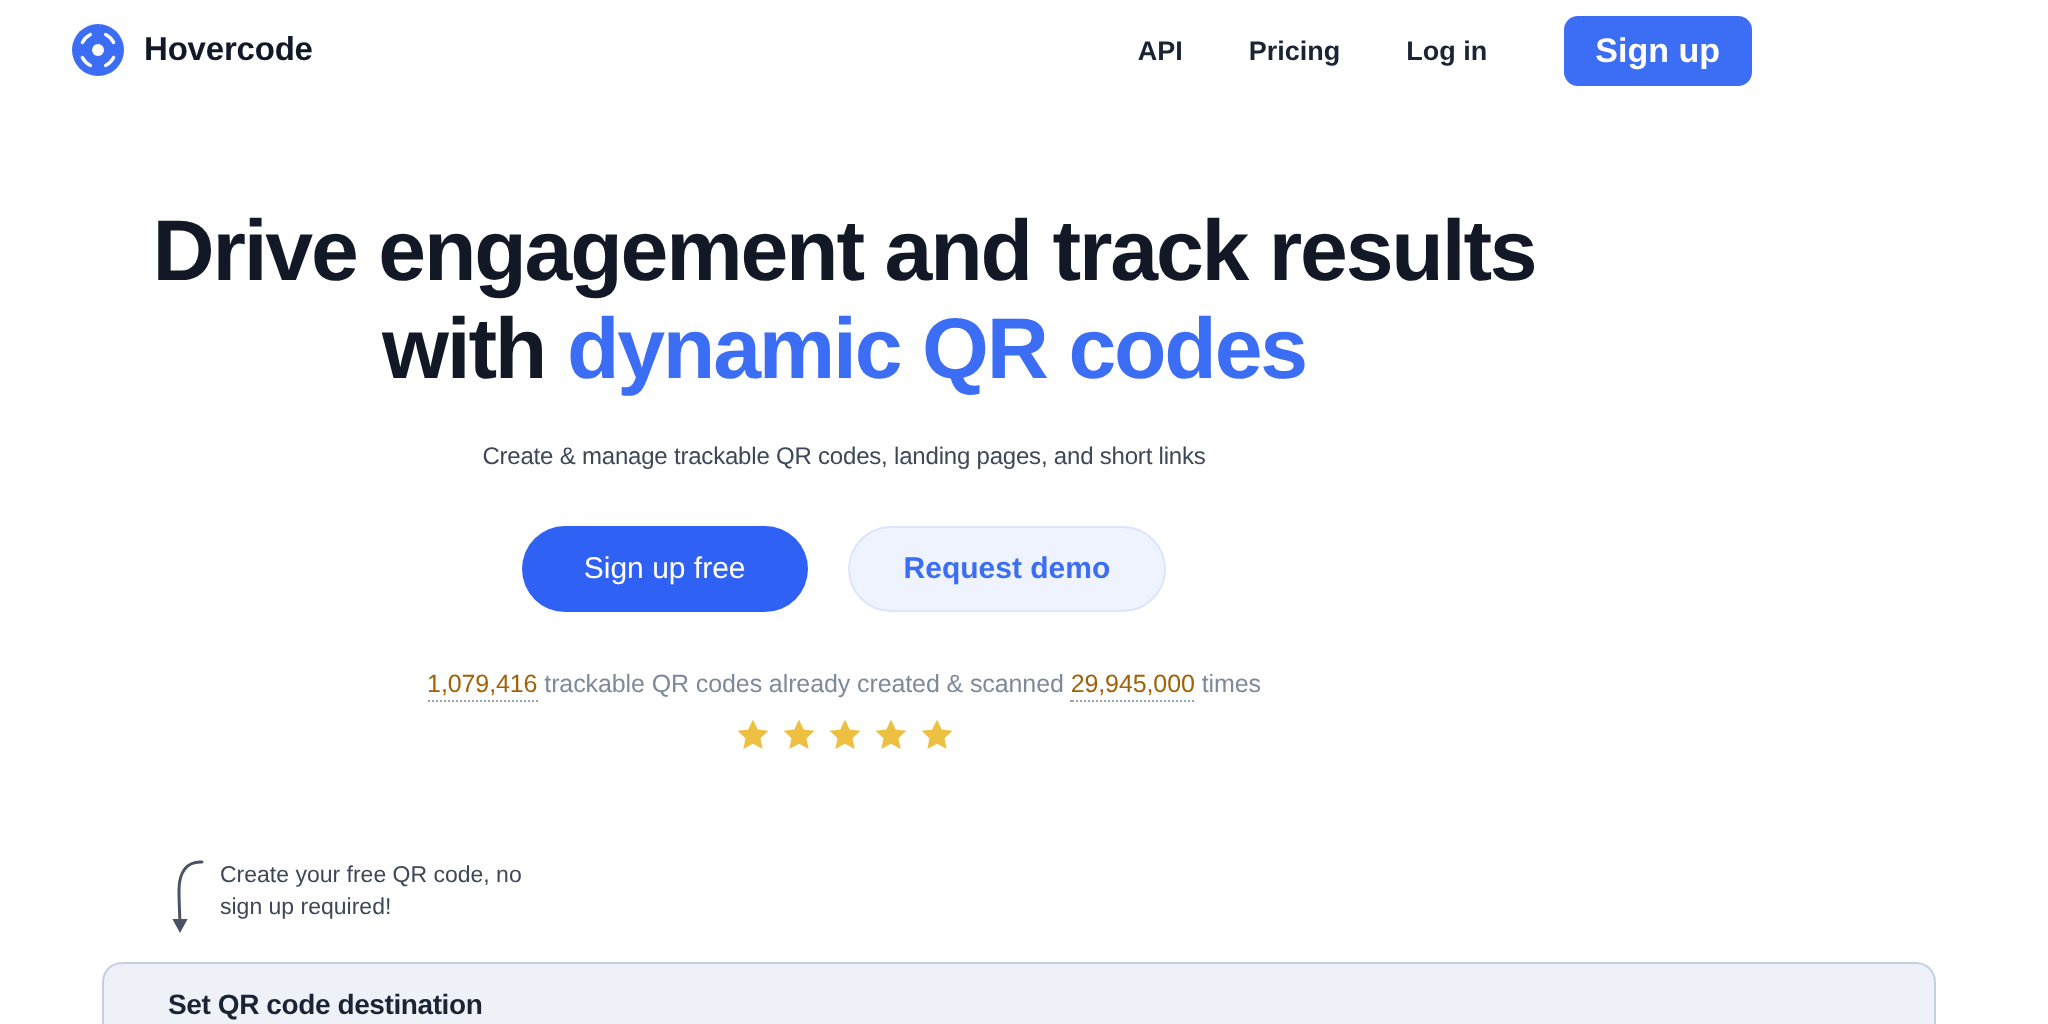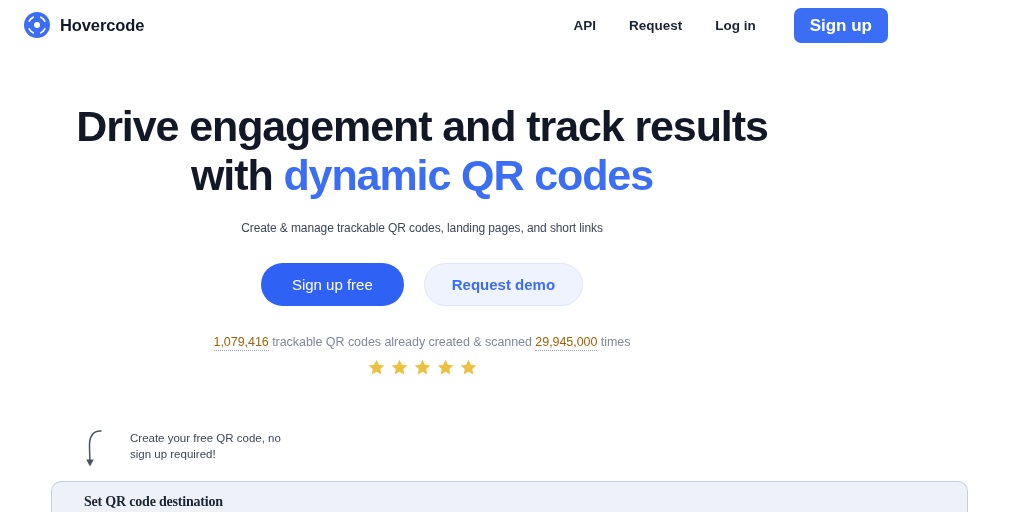--- a/index.html
+++ b/index.html
@@ -23,21 +23,21 @@
 
   
   .header {
     position: absolute;
     top: 0; left: 0;
     width: 912px;
     height: 50px;
     display: flex;
     align-items: center;
     justify-content: space-between;
-    padding: 0 24px;
+    padding: 0 36px;
     box-sizing: border-box;
   }
   .brand {
     display: flex;
     align-items: center;
     gap: 10px;
   }
   .logo-mark {
     width: 26px;
     height: 26px;
@@ -158,21 +158,21 @@
   }
   .star { display: block; }
 
   
   .annotation {
     position: absolute;
     left: 80px;
     top: 424px;
     display: flex;
     align-items: flex-start;
-    gap: 24px;
+    gap: 4px;
   }
   .annotation-arrow {
     width: 26px;
     height: 46px;
     display: block;
     flex: 0 0 26px;
     margin-top: 2px;
   }
   .annotation-text {
     font-size: 11.5px;
@@ -188,21 +188,20 @@
     position: absolute;
     left: 51px;
     top: 481px;
     width: 917px;
     height: 31px;
     box-sizing: border-box;
     background: #eef2f8;
     border: 1px solid #c3d0e4;
     border-bottom: none;
     border-radius: 10px 10px 0 0;
-    font-family: Liberation Serif, serif;
   }
   .builder-card-title {
     position: absolute;
     left: 32px;
     top: 12px;
     font-size: 14px;
     font-weight: 700;
     color: #1b2434;
     letter-spacing: -0.2px;
     white-space: nowrap;
@@ -222,21 +221,21 @@
         <path d="M5.2 9.2 A8.8 8.8 0 0 1 9.2 5.2" stroke="#ffffff" stroke-width="1.7" fill="none" stroke-linecap="round"></path>
         <path d="M16.8 5.2 A8.8 8.8 0 0 1 20.8 9.2" stroke="#ffffff" stroke-width="1.7" fill="none" stroke-linecap="round"></path>
         <path d="M20.8 16.8 A8.8 8.8 0 0 1 16.8 20.8" stroke="#ffffff" stroke-width="1.7" fill="none" stroke-linecap="round"></path>
         <path d="M9.2 20.8 A8.8 8.8 0 0 1 5.2 16.8" stroke="#ffffff" stroke-width="1.7" fill="none" stroke-linecap="round"></path>
       </svg>
       <span class="brand-name">Hovercode</span>
     </div>
 
     <div class="nav">
       <a class="nav-link" href="#">API</a>
-      <a class="nav-link" href="#">Request</a>
+      <a class="nav-link" href="#">Pricing</a>
       <a class="nav-link" href="#">Log in</a>
       <button class="signup-btn">Sign up</button>
     </div>
 
   </div>
 
   <div class="hero">
 
     <h1 class="headline">
       <span>Drive engagement and track results</span><br>

